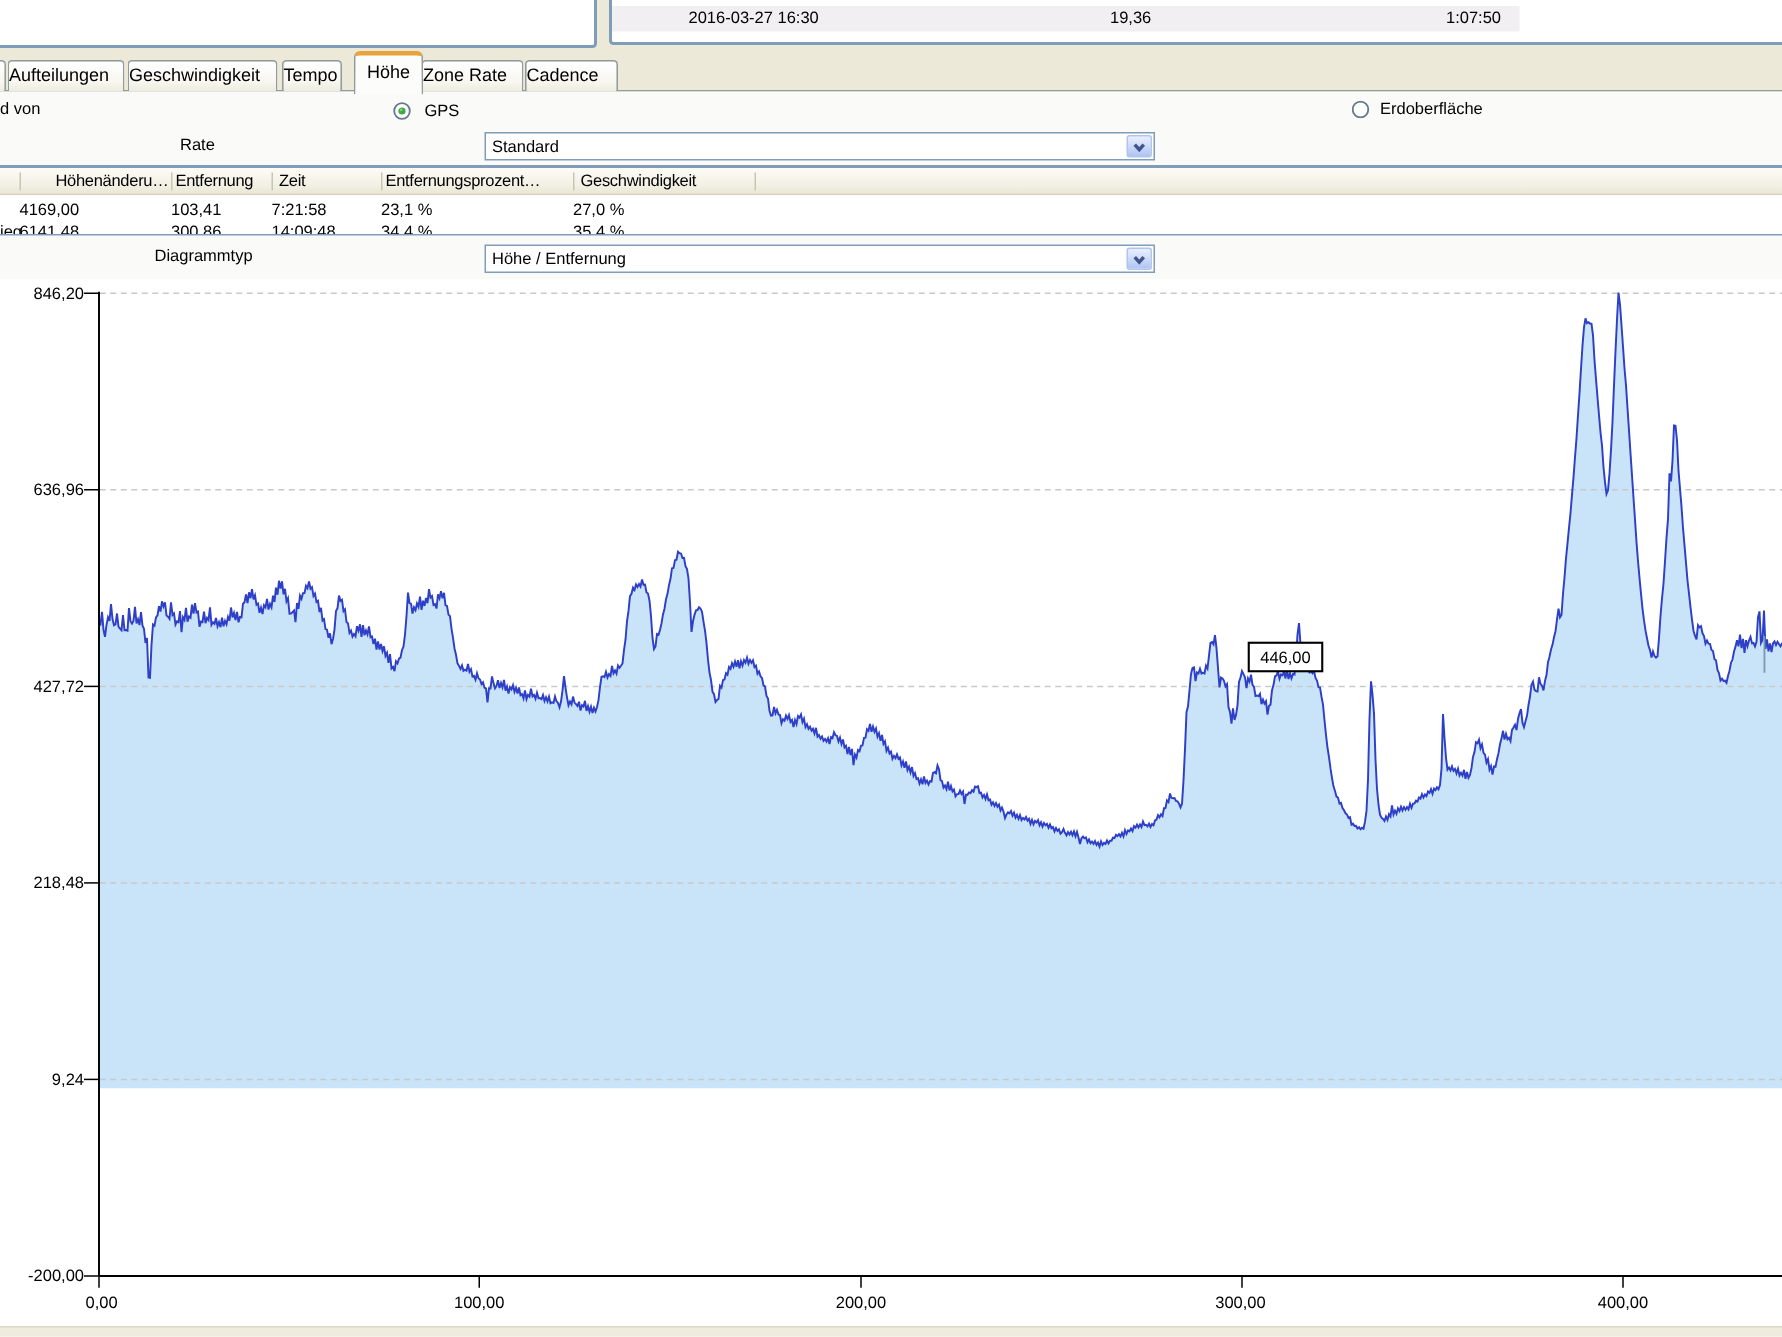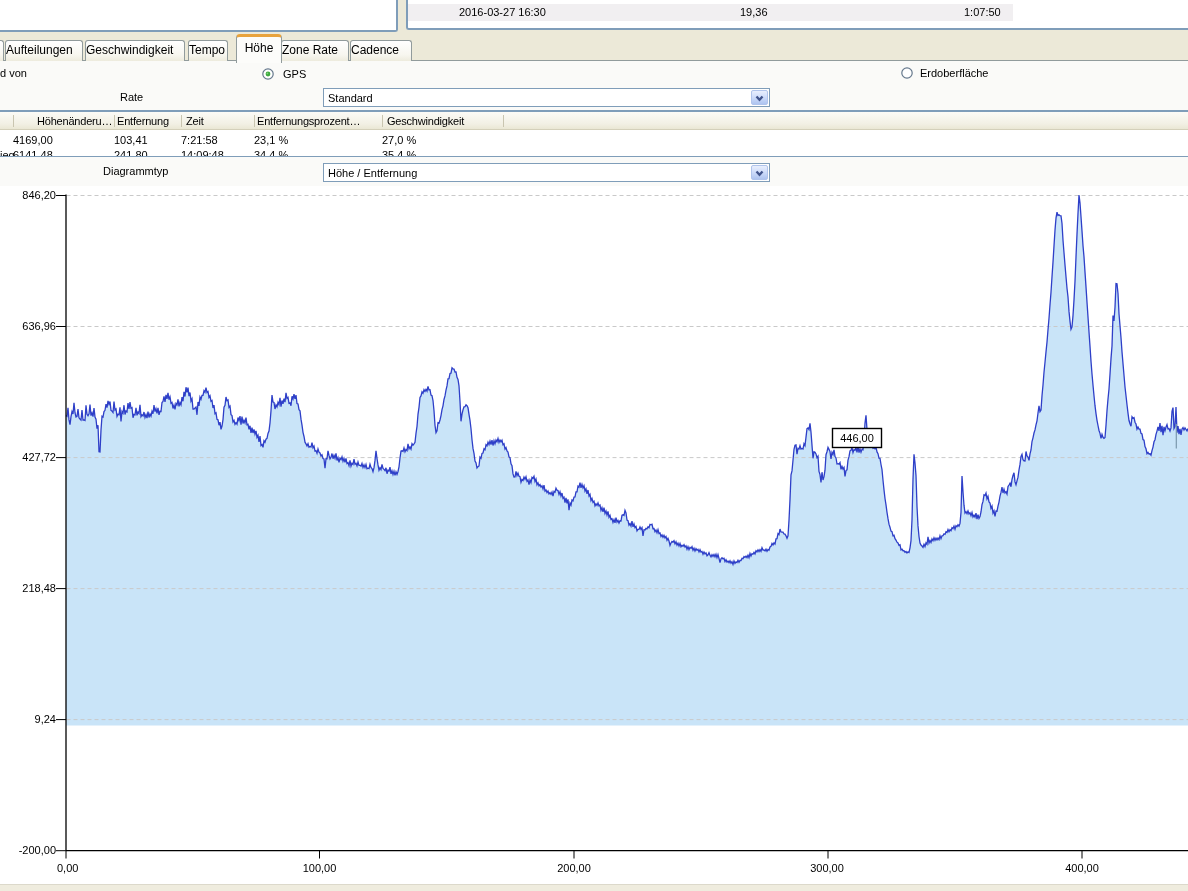--- a/index.html
+++ b/index.html
@@ -83,21 +83,21 @@
     <div class="cell" style="left:2px;top:18px;width:20px;text-align:right;line-height:18px">nd</div>
     <div class="cell" style="left:15px;top:0;width:100px;line-height:18px">4169,00</div>
     <div class="cell" style="left:116px;top:0;width:65px;line-height:18px">103,41</div>
     <div class="cell" style="left:183px;top:0;width:69px;line-height:18px">7:21:58</div>
     <div class="cell" style="left:256px;top:0;width:124px;line-height:18px">23,1&nbsp;%</div>
     <div class="cell" style="left:384px;top:0;width:117px;line-height:18px">27,0&nbsp;%</div>
   </div>
   <div class="abs" style="left:0;top:35px;width:1192px;height:22px;background:#fff">
     <div class="cell" style="left:2px;top:0;width:20px;text-align:left;line-height:17px">ieg</div>
     <div class="cell" style="left:15px;top:0;width:100px;line-height:17px">6141,48</div>
-    <div class="cell" style="left:116px;top:0;width:65px;line-height:17px">241,80</div>
+    <div class="cell" style="left:116px;top:0;width:65px;line-height:17px">300,86</div>
     <div class="cell" style="left:183px;top:0;width:69px;line-height:17px">14:09:48</div>
     <div class="cell" style="left:256px;top:0;width:124px;line-height:17px">34,4&nbsp;%</div>
     <div class="cell" style="left:384px;top:0;width:117px;line-height:17px">35,4&nbsp;%</div>
   </div>
 </div>
 
 <div class="abs" style="left:103px;top:165px;height:13px;line-height:13px">Diagrammtyp</div>
 <div class="combo" style="left:323px;top:163px;width:447px">
   <span class="txt">Höhe / Entfernung</span>
   <span class="cbtn">

